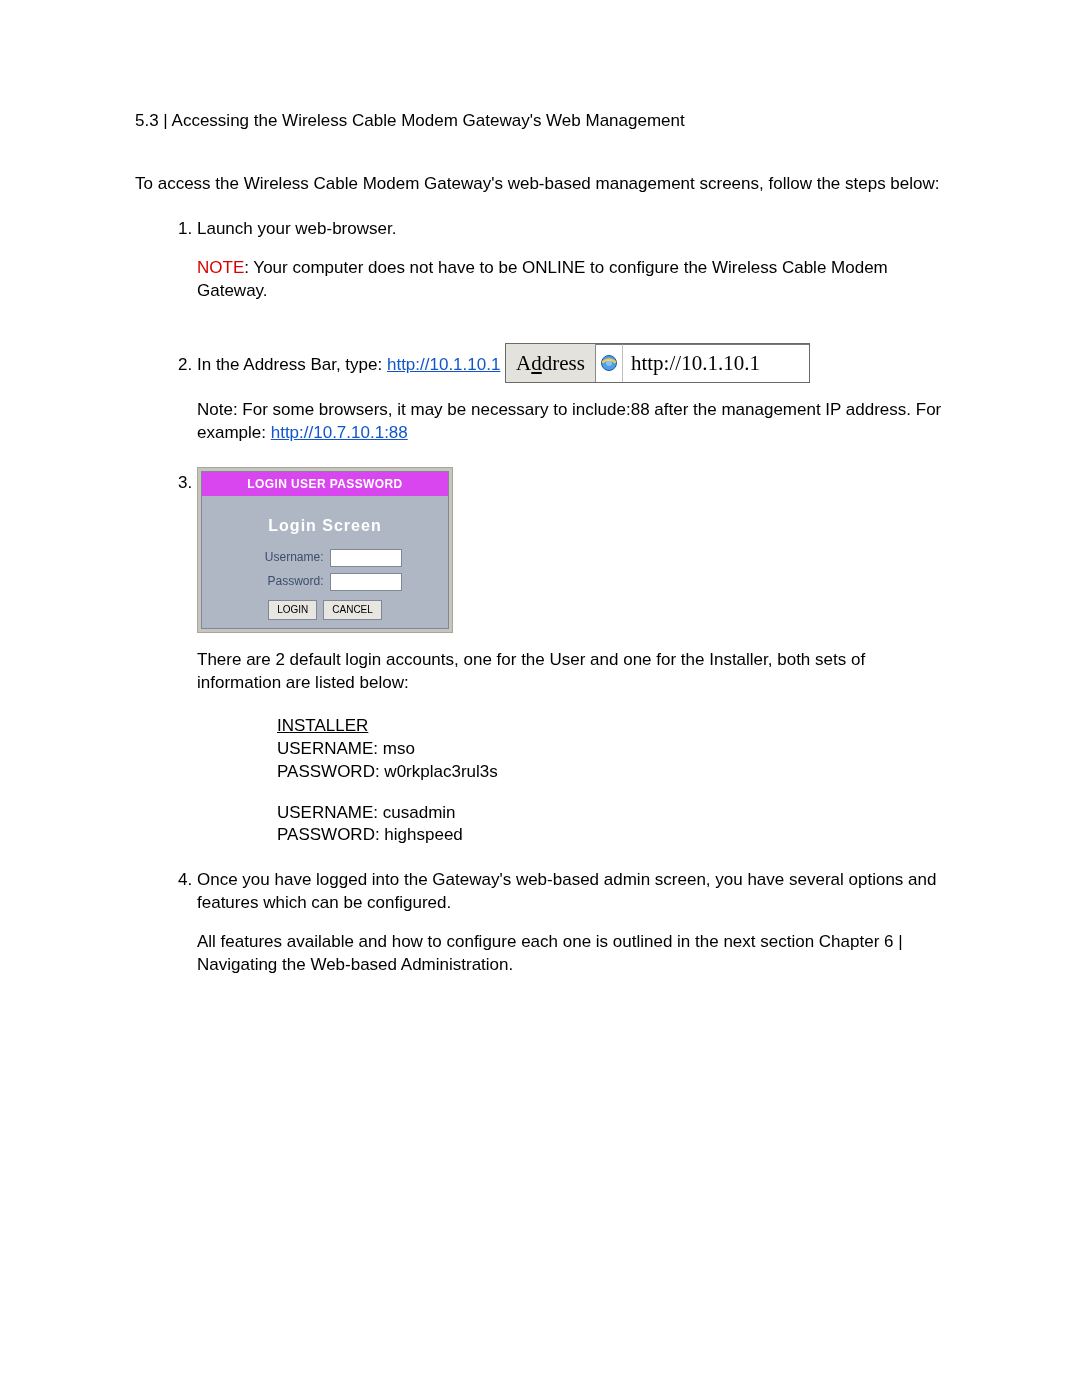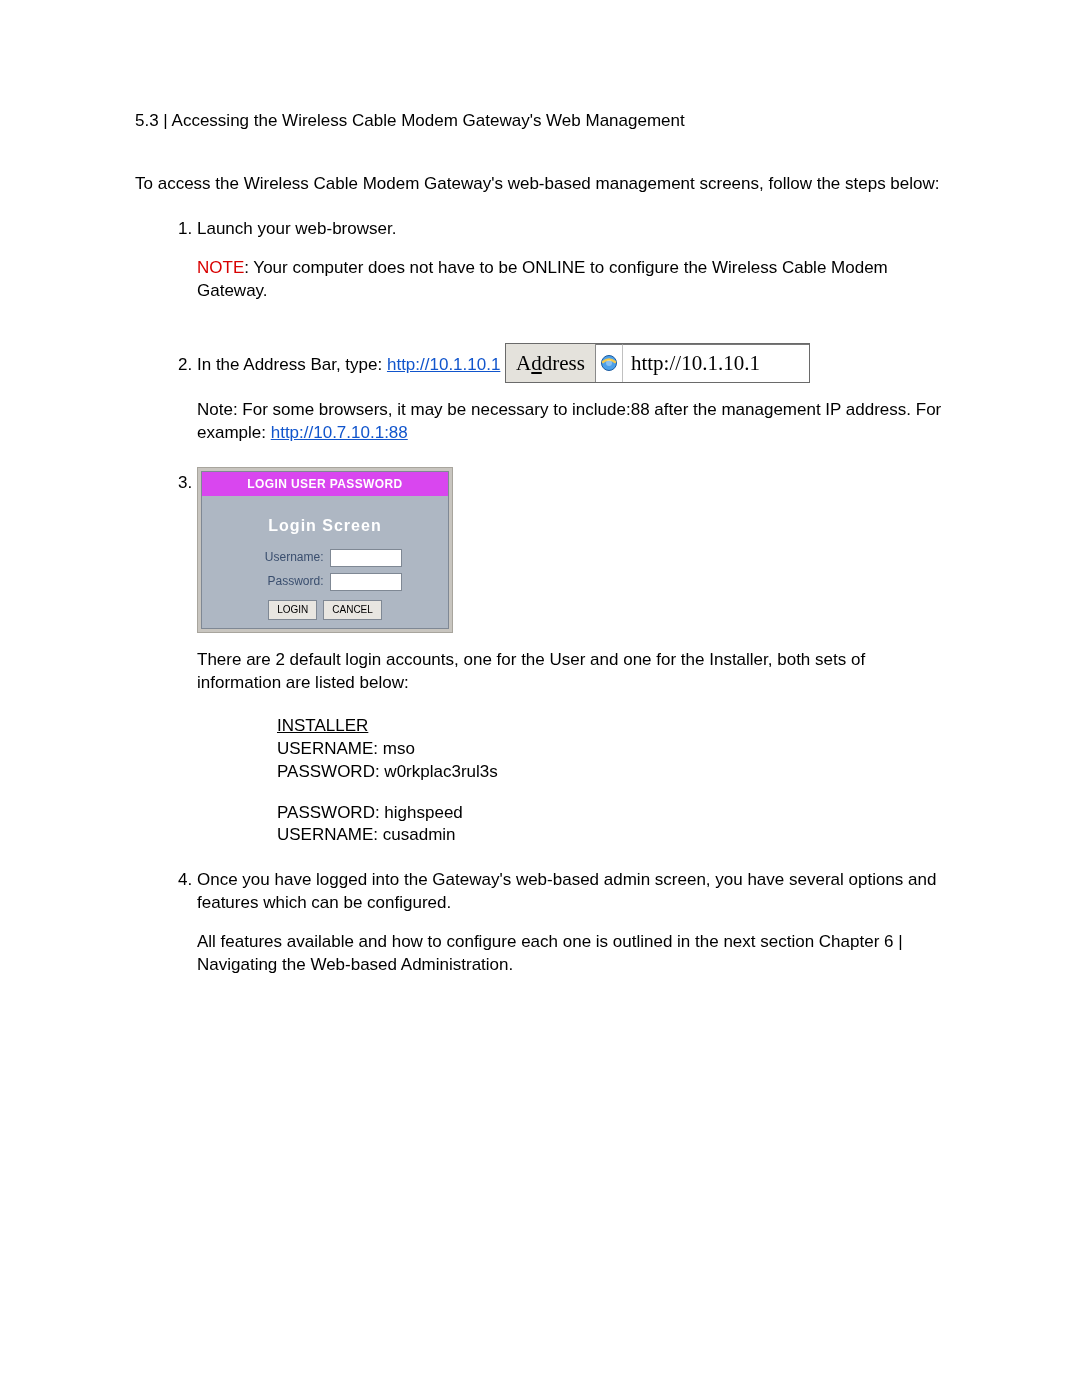--- a/index.html
+++ b/index.html
@@ -193,22 +193,22 @@
 
       <div class="block">There are 2 default login accounts, one for the User and one for the Installer, both sets of information are listed below:</div>
 
       <div class="creds-block">
         <div class="group">
           <div class="h">INSTALLER</div>
           <div>USERNAME: mso</div>
           <div>PASSWORD: w0rkplac3rul3s</div>
         </div>
         <div class="group">
+          <div>USERNAME: cusadmin</div>
           <div>PASSWORD: highspeed</div>
-          <div>USERNAME: cusadmin</div>
         </div>
       </div>
 
     </li>
 
     <li>
       <span>Once you have logged into the Gateway's web-based admin screen, you have several options and features which can be configured.</span>
       <div class="block">All features available and how to configure each one is outlined in the next section Chapter 6 |  Navigating the Web-based Administration.</div>
     </li>
 

